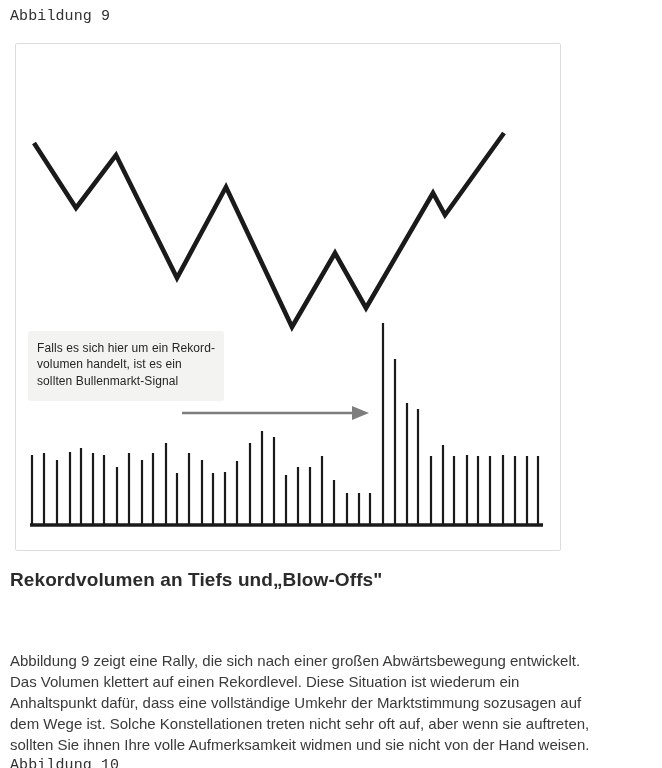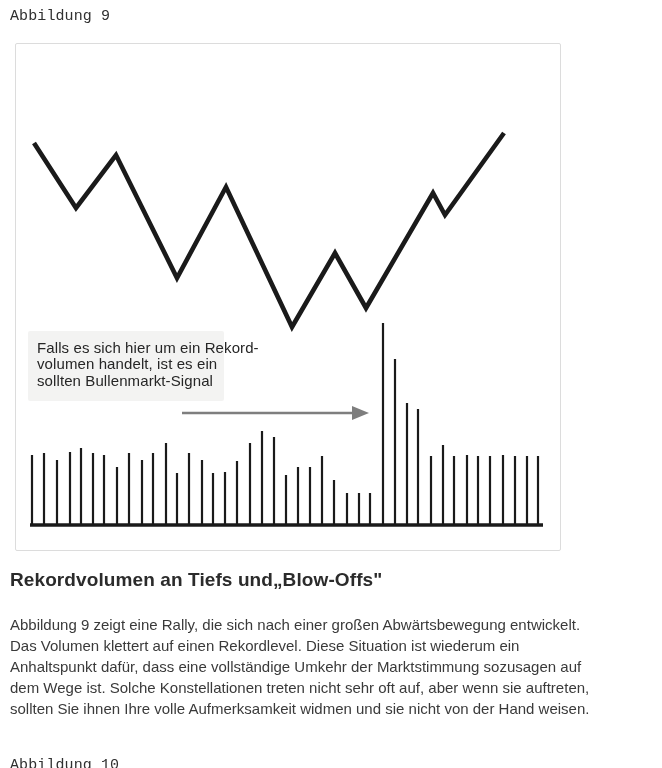--- a/index.html
+++ b/index.html
@@ -49,42 +49,42 @@
     top: 287px;
     width: 196px;
     height: 70px;
     background: rgba(125, 122, 115, 0.09);
     border-radius: 2px;
   }
   .annotation {
     position: absolute;
     left: 21px;
     top: 296px;
-    font-size: 15px;
+    font-size: 12px;
     line-height: 16.4px;
     color: #262626;
     letter-spacing: 0.1px;
     white-space: nowrap;
   }
   .heading {
     position: absolute;
     left: 10px;
     top: 568px;
     margin: 0;
     font-size: 19px;
     line-height: 23px;
     font-weight: bold;
     color: #2b2b2b;
     letter-spacing: 0.1px;
     white-space: nowrap;
   }
   .body-text {
     position: absolute;
     left: 10px;
-    top: 614px;
+    top: 650px;
     width: 585px;
     margin: 0;
     font-size: 15px;
     line-height: 21px;
     color: #3a3a3a;
   }
 </style>
 </head>
 <body>
 

